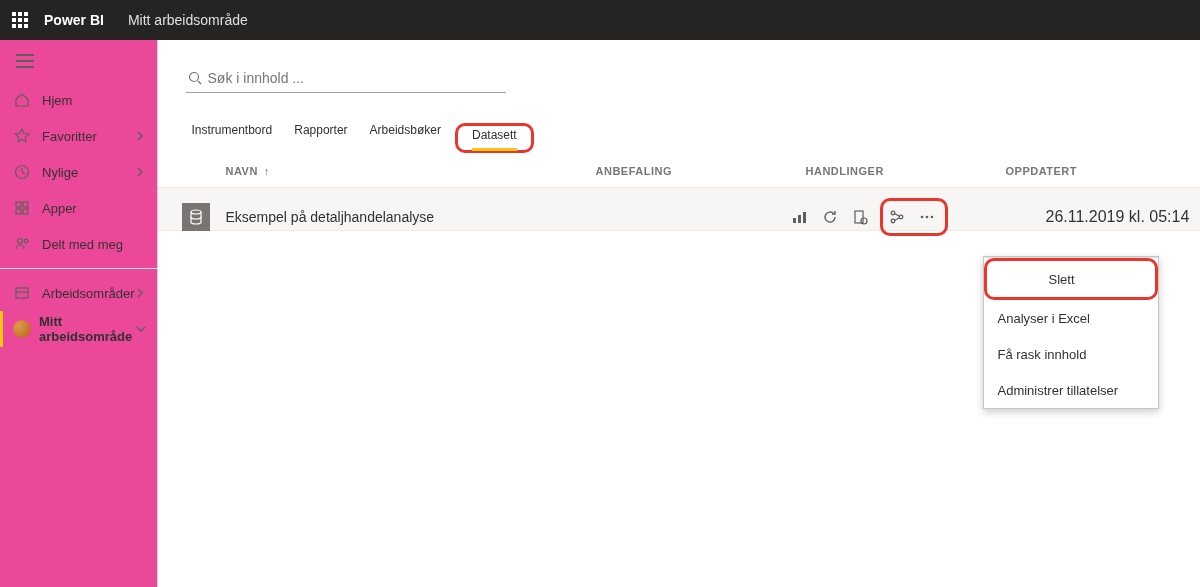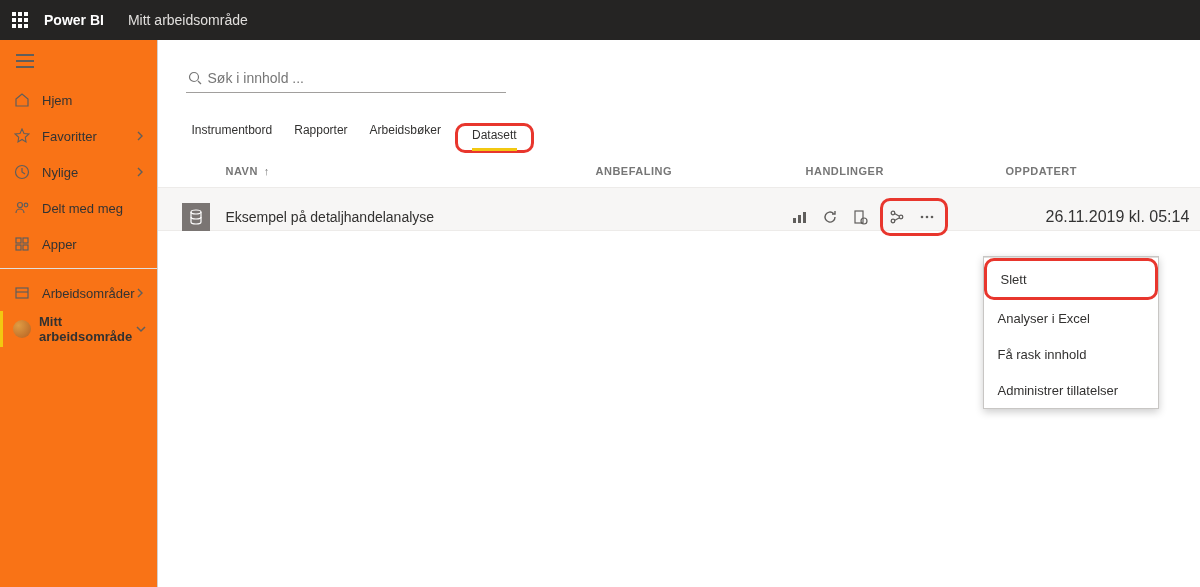--- a/index.html
+++ b/index.html
@@ -6,21 +6,21 @@
   body { width: 1200px; height: 587px; overflow: hidden; background: #fff; color: #323130; font-size: 13px; }
 
   .topbar { height: 40px; background: #252423; color: #fff; display: flex; align-items: center; padding: 0 12px; }
   .topbar .waffle { width: 16px; height: 16px; display: grid; grid-template-columns: repeat(3,4px); grid-template-rows: repeat(3,4px); gap: 2px; margin-right: 16px; }
   .topbar .waffle span { background: #fff; width: 4px; height: 4px; }
   .topbar .brand { font-weight: 600; font-size: 14px; margin-right: 24px; }
   .topbar .context { font-size: 14px; color: #e1dfdd; }
 
   .shell { display: flex; height: 547px; }
 
-  .sidebar { width: 197px; border-right: 1px solid #d2d0ce; background: #f97316; display: flex; flex-direction: column; }
+  .sidebar { width: 197px; border-right: 1px solid #d2d0ce; background: #ec4899; display: flex; flex-direction: column; }
   .hamburger { padding: 14px 16px; }
   .hamburger-bars { width: 18px; display: flex; flex-direction: column; gap: 4px; }
   .hamburger-bars span { height: 2px; background: #605e5c; }
 
   .nav { display: flex; flex-direction: column; }
   .nav-item { display: flex; align-items: center; height: 36px; padding: 0 12px; cursor: pointer; color: #333; }
   .nav-icon { width: 20px; display: flex; justify-content: center; margin-right: 10px; color: #605e5c; }
   .nav-label { flex: 1; font-size: 13px; }
   .nav-chevron { color: #605e5c; font-size: 12px; }
 
@@ -60,21 +60,21 @@
   .row .col-reco { width: 194px; }
   .row .col-actions { width: 200px; display: flex; align-items: center; gap: 10px; color: #605e5c; }
   .action-ico { width: 20px; height: 20px; display: flex; align-items: center; justify-content: center; cursor: pointer; }
   .row .col-updated { flex: 1; font-size: 16px; white-space: nowrap; overflow: hidden; color: #333; padding-left: 56px; }
 
   .act-highlight { padding: 6px 8px 6px 4px; display: flex; gap: 10px; align-items: center; }
 
   .menu { position: absolute; top: 216px; left: 825px; width: 176px; background: #fff; border: 1px solid #c8c6c4; box-shadow: 0 3px 8px rgba(0,0,0,0.2); }
   .menu-item { height: 36px; display: flex; align-items: center; padding: 0 14px; font-size: 13px; cursor: pointer; }
   .menu-sep { height: 1px; background: #e1dfdd; margin: 0; }
-  .menu .highlight-box { border-width: 3px; }
+  .menu .highlight-box { border-width: 3px; padding-left: 48px; }
 
   svg { display: block; }
 </style>
 </head>
 <body>
 
 <div class="topbar">
   <div class="waffle">
     <span></span>
       <span></span>
@@ -135,38 +135,38 @@
         <span class="nav-chevron">
           <svg width="10" height="10" viewBox="0 0 10 10" fill="none" stroke="#605e5c" stroke-width="1.4">
               <path d="M3 1l4 4-4 4"></path>
             </svg>
         </span>
       </div>
 
       <div class="nav-item">
         <span class="nav-icon">
           <svg width="16" height="16" viewBox="0 0 16 16" fill="none" stroke="#605e5c" stroke-width="1.2">
-              <circle cx="6" cy="5" r="2.5"></circle>
-              <path d="M2 13c0-2.2 1.8-4 4-4s4 1.8 4 4"></path>
-              <circle cx="12" cy="5" r="1.8"></circle>
-            </svg>
-        </span>
-        <span class="nav-label">Delt med meg</span>
-      </div>
-
-      <div class="nav-item">
-        <span class="nav-icon">
-          <svg width="16" height="16" viewBox="0 0 16 16" fill="none" stroke="#605e5c" stroke-width="1.2">
               <rect x="2" y="2" width="5" height="5"></rect>
               <rect x="9" y="2" width="5" height="5"></rect>
               <rect x="2" y="9" width="5" height="5"></rect>
               <rect x="9" y="9" width="5" height="5"></rect>
             </svg>
         </span>
         <span class="nav-label">Apper</span>
+      </div>
+
+      <div class="nav-item">
+        <span class="nav-icon">
+          <svg width="16" height="16" viewBox="0 0 16 16" fill="none" stroke="#605e5c" stroke-width="1.2">
+              <circle cx="6" cy="5" r="2.5"></circle>
+              <path d="M2 13c0-2.2 1.8-4 4-4s4 1.8 4 4"></path>
+              <circle cx="12" cy="5" r="1.8"></circle>
+            </svg>
+        </span>
+        <span class="nav-label">Delt med meg</span>
       </div>
 
       <div class="sep"></div>
 
       <div class="nav-item">
         <span class="nav-icon">
           <svg width="16" height="16" viewBox="0 0 16 16" fill="none" stroke="#605e5c" stroke-width="1.2">
               <rect x="2" y="3" width="12" height="10"></rect>
               <path d="M2 7h12"></path>
             </svg>

